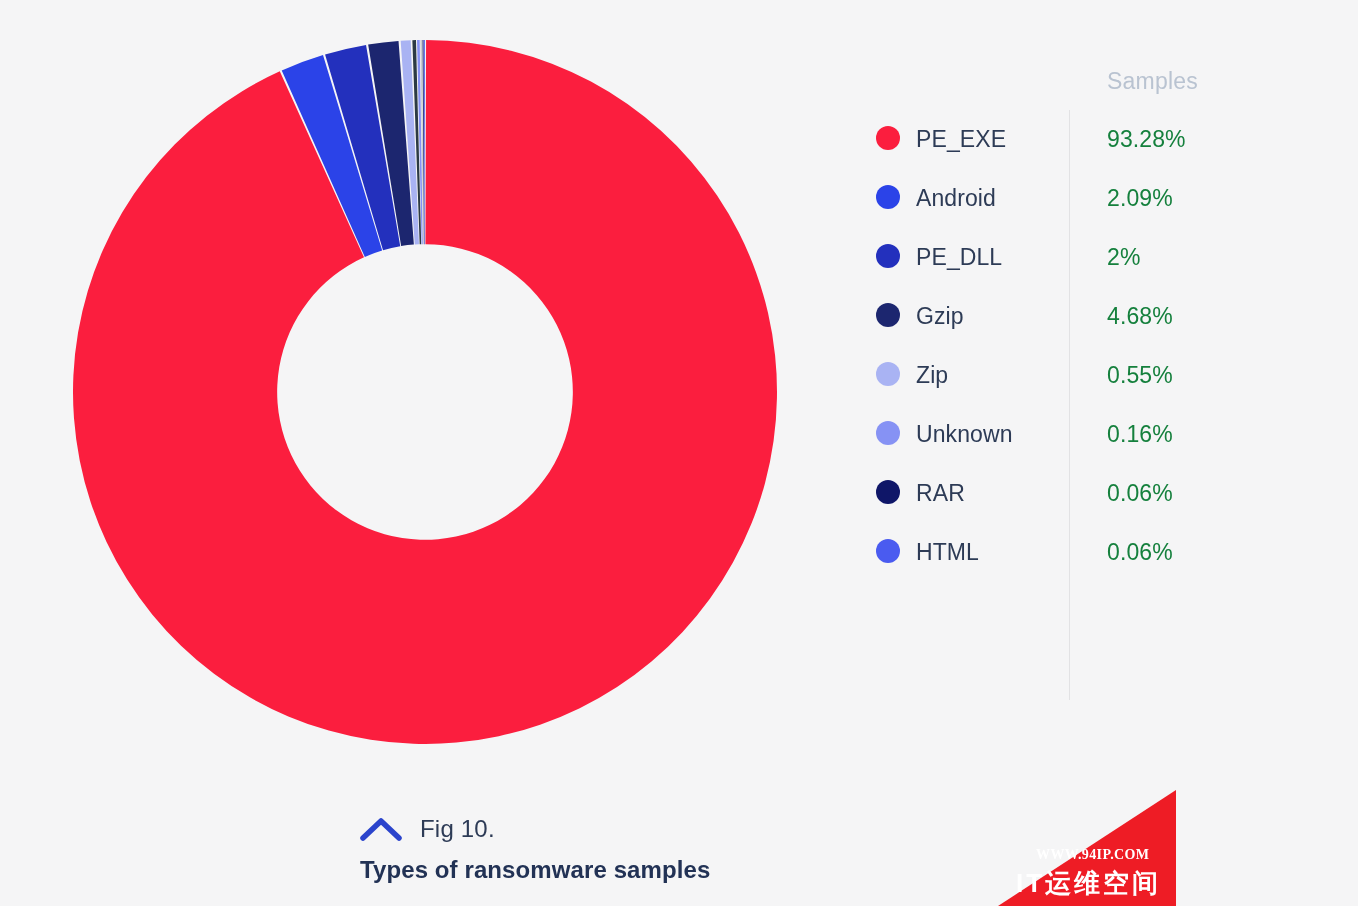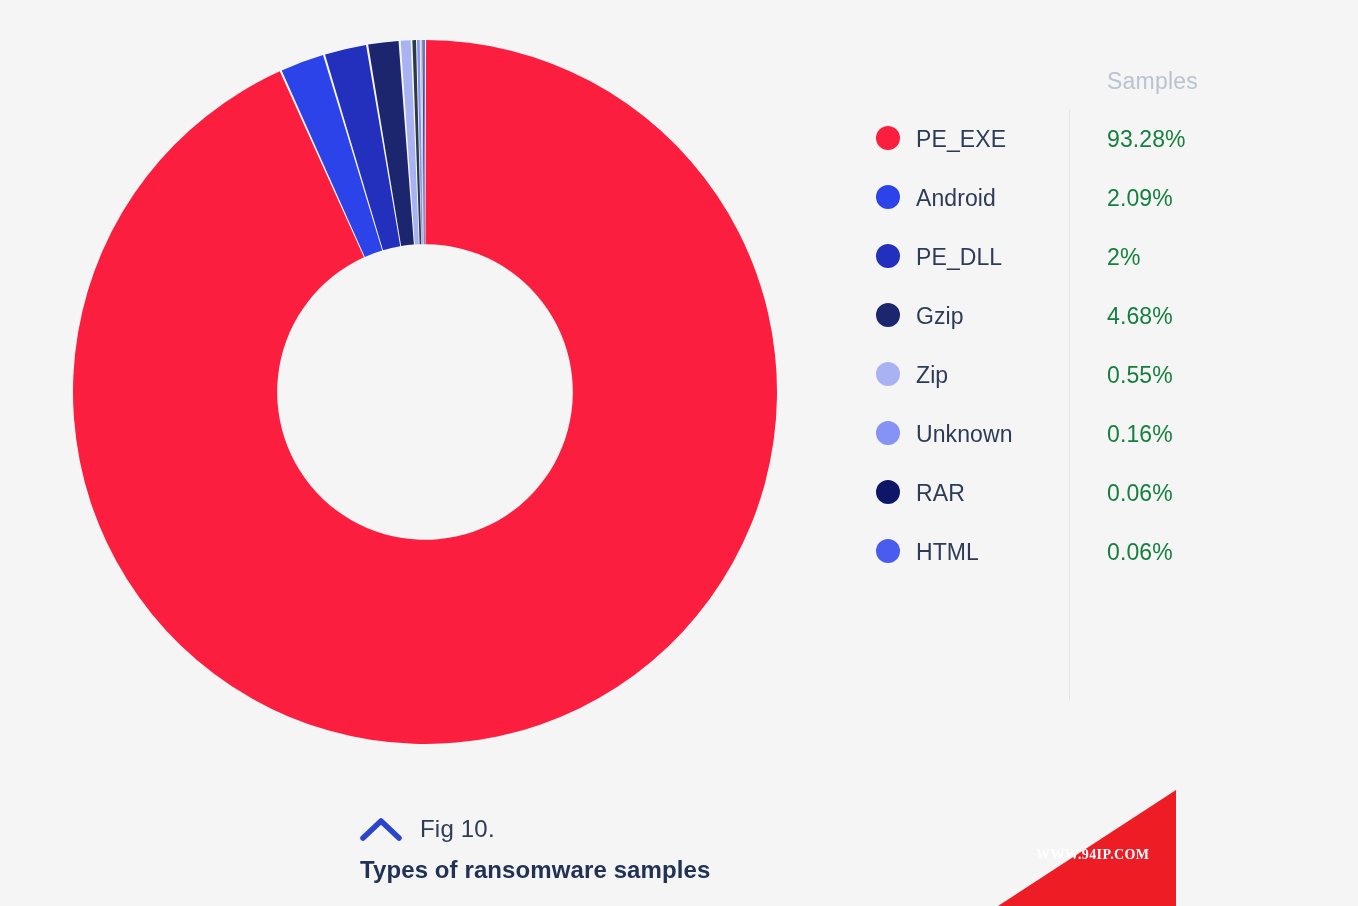--- a/index.html
+++ b/index.html
@@ -239,15 +239,16 @@
         <path d="M3 21 L21 4 L39 21" fill="none" stroke="#2b44cc" stroke-width="5.5" stroke-linecap="round" stroke-linejoin="round"></path>
       </svg>
       <div id="fig-number">Fig 10.</div>
     </div>
     <div id="caption-title">Types of ransomware samples</div>
   </div>
 
   <div id="watermark">
     <div id="watermark-shape"></div>
     <div id="watermark-url">WWW.94IP.COM</div>
+    <div id="watermark-name">IT运维空间</div>
   </div>
 
 </div>
 
 </body></html>

